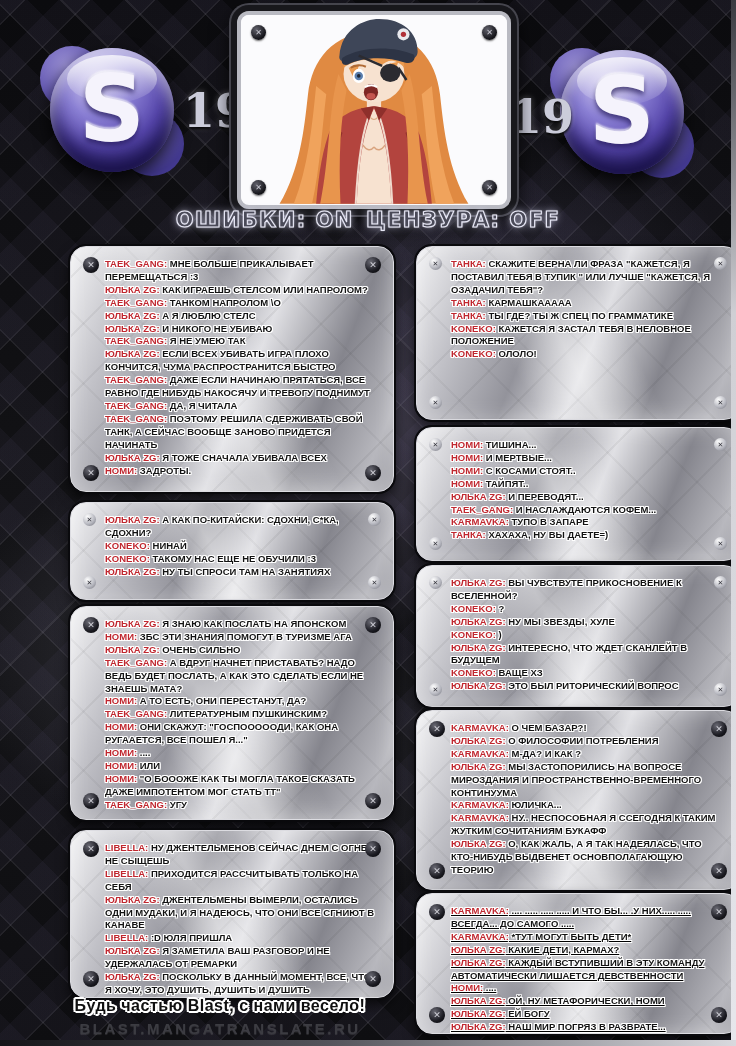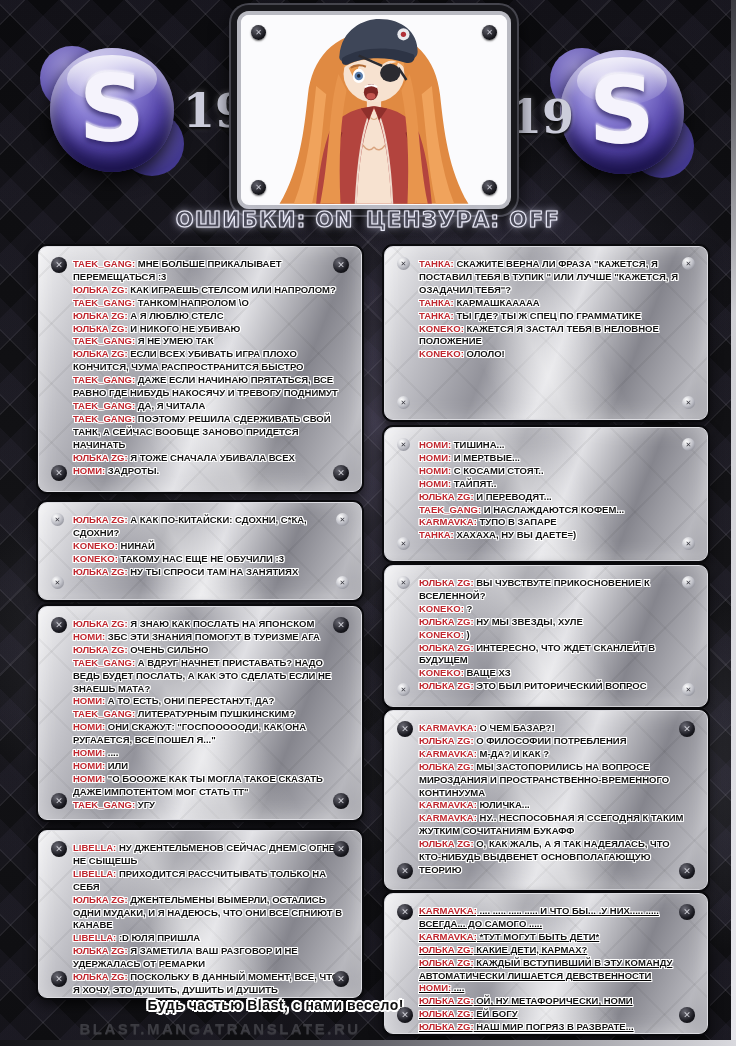--- a/index.html
+++ b/index.html
@@ -53,45 +53,45 @@
   .frame-screw::after{content:"✕";font-size:8px;color:#c9c9d2;line-height:1;}
   .fs-tl{left:14px;top:14px}.fs-tr{right:14px;top:14px}.fs-bl{left:14px;bottom:14px}.fs-br{right:14px;bottom:14px}
 
   
   .status-title{position:absolute;left:168px;top:208px;width:400px;display:flex;gap:12px;justify-content:center;
     font-family:"DejaVu Sans",sans-serif;font-weight:bold;font-size:21px;letter-spacing:1.5px;
     color:#4a4a58;-webkit-text-stroke:1.1px #e8e8f6;
     text-shadow:0 0 9px rgba(214,214,244,0.85),0 0 2px #ffffff;}
 
   
-  .panel{position:absolute;border-radius:9px;border:1px solid #dcdce1;
+  .panel{position:absolute;border-radius:16px;border:1px solid #dcdce1;
     background:linear-gradient(112deg,#f2f2f4 0%,#c2c2c8 18%,#93939b 38%,#e0e0e4 55%,#85858d 75%,#b7b7bd 92%,#9a9aa1 100%);
     box-shadow:0 0 0 2px #0a0a0d, 0 6px 14px rgba(0,0,0,0.75), inset 0 0 20px rgba(255,255,255,0.35);
-    overflow:hidden;}
+    overflow:hidden;margin-left:32px;}
   .panel::before{content:"";position:absolute;inset:0;pointer-events:none;
     background:
       linear-gradient(62deg, transparent 30%, rgba(255,255,255,0.4) 45%, transparent 61%),
       repeating-linear-gradient(-45deg, rgba(0,0,0,0.05) 0 2px, transparent 2px 42px),
       repeating-linear-gradient(45deg, rgba(0,0,0,0.04) 0 2px, transparent 2px 42px);}
   .panel-body{position:relative;padding:11px 14px 8px 34px;font-size:9.5px;line-height:12.9px;
     font-weight:bold;color:#121212;}
   .pr .panel-body{}
   .msg{text-shadow:-1px -1px 0 #fff,1px -1px 0 #fff,-1px 1px 0 #fff,1px 1px 0 #fff,-1px 0 0 #fff,1px 0 0 #fff,0 -1px 0 #fff,0 1px 0 #fff;}
   .nick{color:#c0272f;}
   .screw{position:absolute;border-radius:50%;display:flex;align-items:center;justify-content:center;z-index:2;}
   .screw::after{line-height:1;}
   .screw.dark{width:16px;height:16px;background:radial-gradient(circle at 35% 30%,#6a6a74,#1b1b22 60%,#000);}
   .screw.dark::after{content:"✕";font-size:9px;color:#cfcfd6;}
   .screw.silver{width:13px;height:13px;background:radial-gradient(circle at 35% 30%,#ffffff,#b9bac2 55%,#6e6f78);}
   .screw.silver::after{content:"✕";font-size:7px;color:#3a3a42;}
   .s-tl{left:12px;top:10px}.s-tr{right:12px;top:10px}.s-bl{left:12px;bottom:10px}.s-br{right:12px;bottom:10px}
 
   
-  .footer-slogan{position:absolute;left:36px;top:997px;width:368px;text-align:right;
-    font-size:14px;font-weight:bold;letter-spacing:0.5px;color:#101010;
+  .footer-slogan{position:absolute;left:36px;top:997px;width:368px;text-align:center;
+    font-size:16px;font-weight:bold;letter-spacing:0.5px;color:#101010;
     text-shadow:-2px -1px 0 #fff,2px -1px 0 #fff,-2px 1px 0 #fff,2px 1px 0 #fff,-1px -2px 0 #fff,1px 2px 0 #fff,0 -2px 0 #fff,0 2px 0 #fff;}
   .footer-site{position:absolute;left:60px;top:1020px;width:320px;text-align:center;
     font-size:15px;font-weight:bold;letter-spacing:2.5px;color:#3c3c42;
     text-shadow:0 1px 1px rgba(255,255,255,0.12);}
 </style>
 </head>
 <body>
 
 <div class="page">
 

